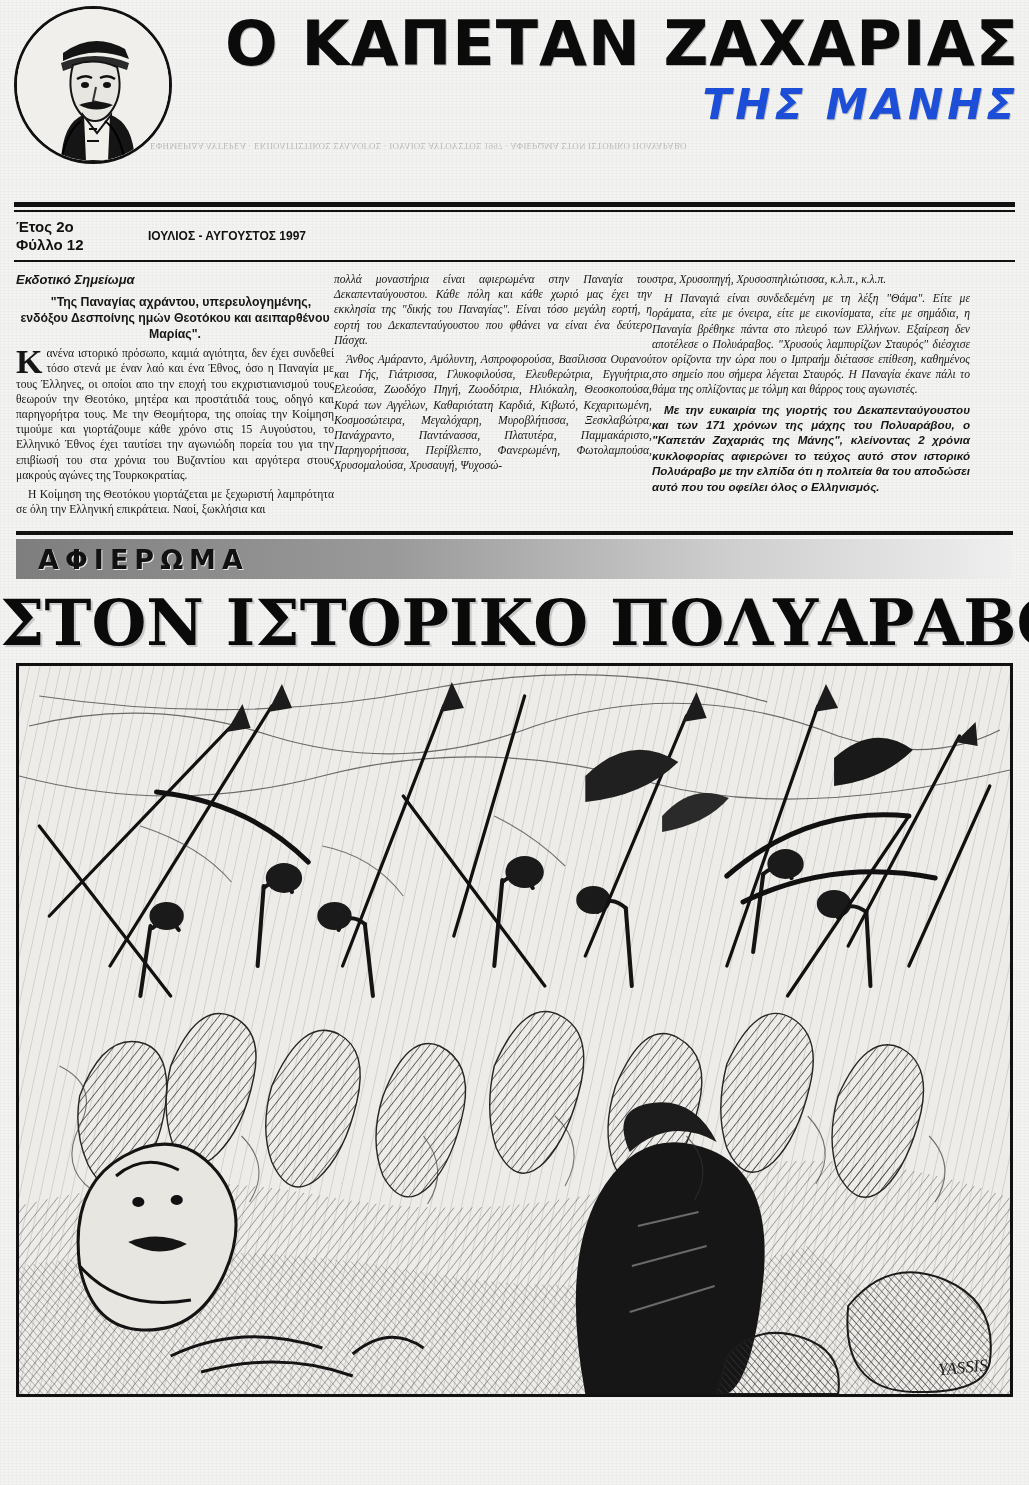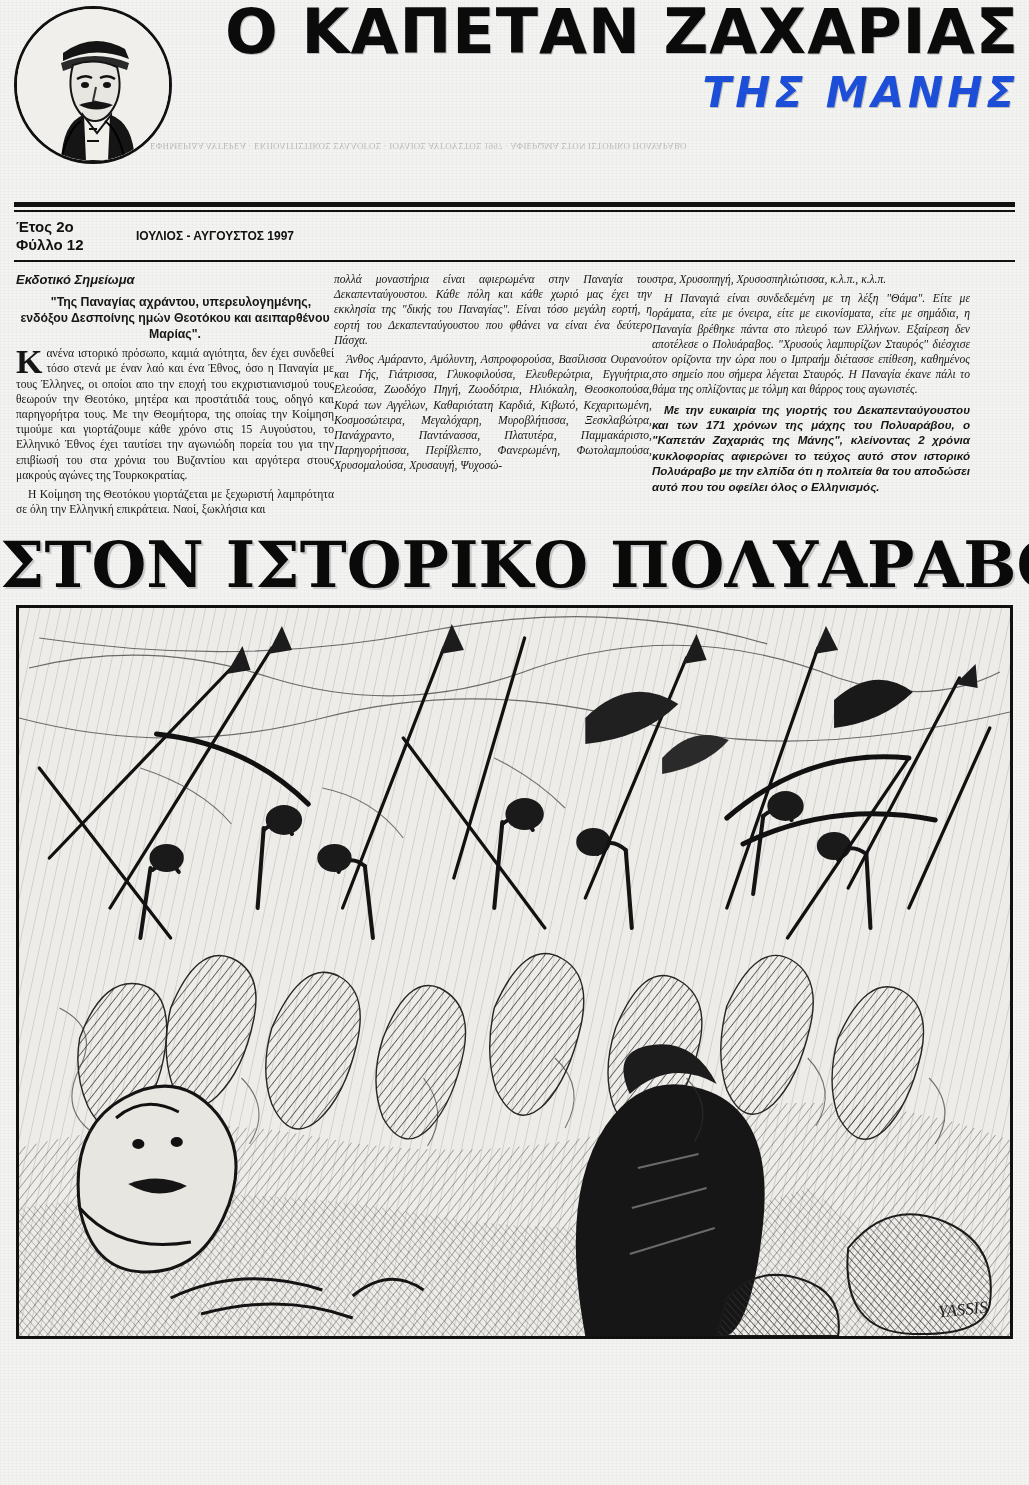--- a/index.html
+++ b/index.html
@@ -55,40 +55,41 @@
   }
   .title-main{
     font-family:"DejaVu Sans", sans-serif;
     font-weight:bold;
     font-size:62px;
     line-height:64px;
     letter-spacing:1px;
     white-space:nowrap;
     color:#0b0b0b;
     text-shadow:1px 1px 0 #bbb;
+    margin-top:12px;
   }
   .title-sub{
     font-family:"DejaVu Sans", sans-serif;
     font-style:italic;
     font-weight:bold;
     font-size:42px;
     line-height:46px;
     letter-spacing:4px;
     margin-top:6px;
     color:#1d4ed8;
     text-shadow:1px 1px 0 #bbb;
   }
   .rule-thick{height:5px;background:#111;margin:6px 14px 0 14px;}
   .rule-thin{height:2px;background:#111;margin:3px 14px 0 14px;}
 
   
   .infobar{
     display:flex;align-items:center;
     padding:6px 16px 4px 16px;
-    font-size:13.5px;font-weight:bold;
+    font-size:13.5px;font-weight:bold;gap:12px;
   }
   .infobar .left{width:120px;line-height:18px;font-size:15px;}
   .infobar .center{flex:1;text-align:center;line-height:19px;font-size:14.5px;letter-spacing:.1px;}
   .infobar .right{width:190px;text-align:left;font-size:12px;}
 
   
   .cols{
     display:flex;
     padding:10px 16px 0 16px;
     box-sizing:border-box;
@@ -232,20 +233,26 @@
       <p class="italic">Άνθος Αμάραντο, Αμόλυντη, Ασπροφορούσα, Βασίλισσα Ουρανού και Γής, Γιάτρισσα, Γλυκοφιλούσα, Ελευθερώτρια, Εγγυήτρια, Ελεούσα, Ζωοδόχο Πηγή, Ζωοδότρια, Ηλιόκαλη, Θεοσκοπούσα, Κυρά των Αγγέλων, Καθαριότατη Καρδιά, Κιβωτό, Κεχαριτωμένη, Κοσμοσώτειρα, Μεγαλόχαρη, Μυροβλήτισσα, Ξεσκλαβώτρα, Πανάχραντο, Παντάνασσα, Πλατυτέρα, Παμμακάριστο, Παρηγορήτισσα, Περίβλεπτο, Φανερωμένη, Φωτολαμπούσα, Χρυσομαλούσα, Χρυσαυγή, Ψυχοσώ-</p>
     </div>
 
     <div class="col">
       <p class="noind italic">στρα, Χρυσοπηγή, Χρυσοσπηλιώτισσα, κ.λ.π., κ.λ.π.</p>
       <p class="italic">Η Παναγιά είναι συνδεδεμένη με τη λέξη "Θάμα". Είτε με οράματα, είτε με όνειρα, είτε με εικονίσματα, είτε με σημάδια, η Παναγία βρέθηκε πάντα στο πλευρό των Ελλήνων. Εξαίρεση δεν αποτέλεσε ο Πολυάραβος. "Χρυσούς λαμπυρίζων Σταυρός" διέσχισε τον ορίζοντα την ώρα που ο Ιμπραήμ διέτασσε επίθεση, καθημένος στο σημείο που σήμερα λέγεται Σταυρός. Η Παναγία έκανε πάλι το θάμα της οπλίζοντας με τόλμη και θάρρος τους αγωνιστές.</p>
       <p class="closing">Με την ευκαιρία της γιορτής του Δεκαπενταύγουστου και των 171 χρόνων της μάχης του Πολυαράβου, ο "Καπετάν Ζαχαριάς της Μάνης", κλείνοντας 2 χρόνια κυκλοφορίας αφιερώνει το τεύχος αυτό στον ιστορικό Πολυάραβο με την ελπίδα ότι η πολιτεία θα του αποδώσει αυτό που του οφείλει όλος ο Ελληνισμός.</p>
     </div>
   </div>
 
+  <div class="afier-wrap">
+    <div class="afier-rule"></div>
+    <div class="afier-band">
+      <span>ΑΦΙΕΡΩΜΑ</span>
+    </div>
+  </div>
 
   <div class="bigtitle">ΣΤΟΝ ΙΣΤΟΡΙΚΟ ΠΟΛΥΑΡΑΒΟ</div>
 
   <div class="illus">
     <svg viewBox="0 0 980 728" preserveAspectRatio="none">
       <defs>
         <pattern id="hatchA" width="7" height="7" patternUnits="userSpaceOnUse" patternTransform="rotate(38)">
           <line x1="0" y1="0" x2="0" y2="7" stroke="#2c2c2c" stroke-width="1.4"></line>
         </pattern>
         <pattern id="hatchB" width="5" height="5" patternUnits="userSpaceOnUse" patternTransform="rotate(-42)">

